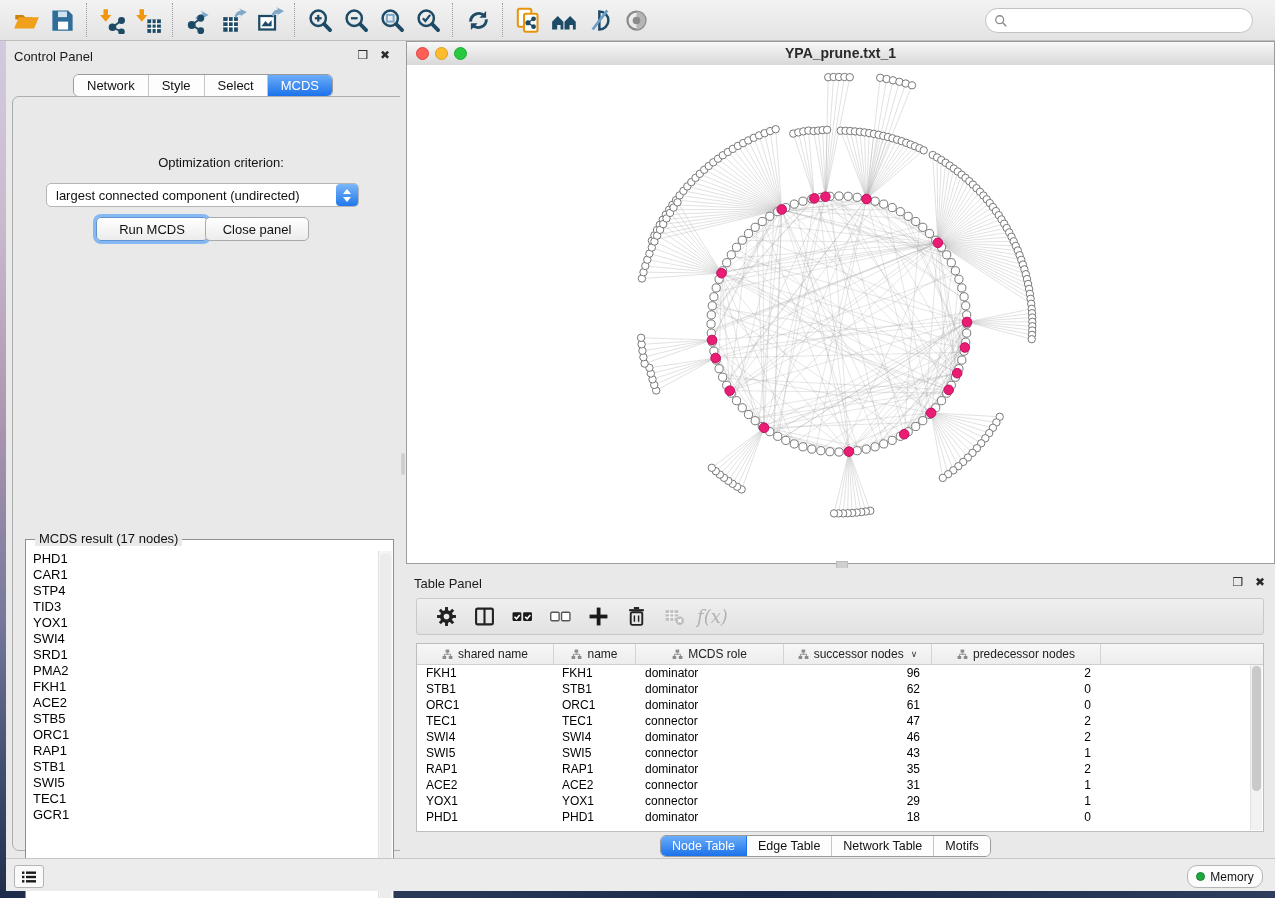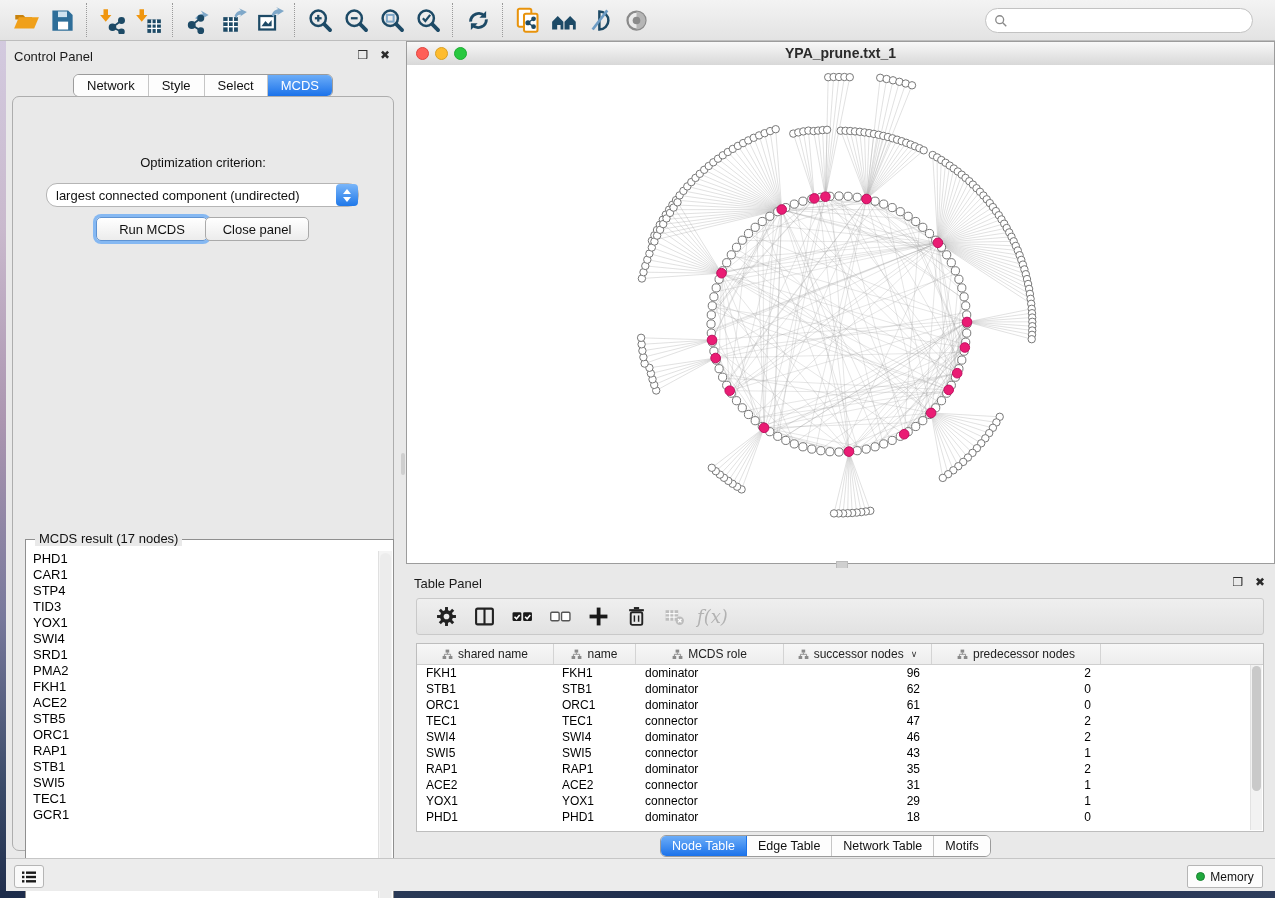--- a/index.html
+++ b/index.html
@@ -25,24 +25,24 @@
   .cpanel{position:absolute;left:6px;top:41px;width:394px;height:817px;background:#e9e9e9;}
   .panel-title{position:absolute;left:8px;top:8px;font-size:13px;color:#1a1a1a;}
   .win-btns{position:absolute;right:8px;top:7px;display:flex;gap:8px;color:#2b2b2b;font-size:12px;}
   .win-btn{width:14px;height:14px;display:flex;align-items:center;justify-content:center;cursor:default;}
   .tabs{display:inline-flex;border:1px solid #9b9b9b;border-radius:6px;overflow:hidden;background:#fdfdfd;}
   .ctabs{position:absolute;left:50%;transform:translateX(-50%);top:33px;}
   .seg{padding:3px 13px;font-size:13px;border-right:1px solid #c6c6c6;background:#fdfdfd;color:#111;white-space:nowrap;}
   .seg:last-child{border-right:none;}
   .seg-sel{background:linear-gradient(#6cadf8,#1b72ea);color:#fff;border-right-color:#1b72ea;}
   .cp-content{position:absolute;left:6px;top:55px;width:380px;height:753px;border:1px solid #ad
-adad;border:1px solid #adadad;border-radius:7px;background:#e9e9e9;}
+adad;border:1px solid #adadad;border-radius:7px;background:#e9e9e9;padding-left:36px;}
   .opt-label{position:absolute;left:0;right:0;top:58px;text-align:center;font-size:13px;color:#111;}
   .dropdown{position:absolute;left:33px;top:86px;width:313px;height:24px;background:#fff;border:1px solid #b5b5b5;
-    border-radius:11px;display:flex;align-items:center;box-sizing:border-box;}
+    border-radius:5px;display:flex;align-items:center;box-sizing:border-box;}
   .dd-text{flex:1;padding-left:9px;font-size:13px;white-space:nowrap;overflow:hidden;}
   .dd-step{width:22px;height:22px;border-radius:4px;background:linear-gradient(#7ab6f9,#1f78e9);margin-right:0px;
     display:flex;flex-direction:column;align-items:center;justify-content:center;gap:3px;}
   .tri-up{width:0;height:0;border-left:4px solid transparent;border-right:4px solid transparent;border-bottom:5px solid #fff;}
   .tri-dn{width:0;height:0;border-left:4px solid transparent;border-right:4px solid transparent;border-top:5px solid #fff;}
   .btn{position:absolute;height:24px;background:linear-gradient(#ffffff,#ececec);border:1px solid #aaa;
     border-radius:5px;font-size:13px;display:flex;align-items:center;justify-content:center;box-sizing:border-box;color:#111;}
   .btn-run{left:83px;top:120px;width:112px;box-shadow:0 0 0 3px #85b8f2;border-color:#5f93d2;}
   .btn-close{left:192px;top:120px;width:104px;}
   .fieldset{position:absolute;left:12px;top:442px;width:367px;height:371px;border:1px solid #8f8f8f;background:#fff;}
@@ -98,21 +98,21 @@
   .td.c4{width:169px;text-align:right;padding-right:10px;}
   .tbl-scroll{position:absolute;right:1px;top:21px;bottom:1px;width:11px;background:#f2f2f2;border-left:1px solid #e2e2e2;}
   .tbl-thumb{position:absolute;left:1px;right:1px;top:1px;height:125px;background:#c9c9c9;border-radius:5px;}
   .ttabs{position:absolute;left:254px;top:267px;}
   .ttabs .seg{padding:3px 11px;font-size:12.5px;}
   
   .statusbar{position:absolute;left:6px;top:858px;width:1269px;height:32px;background:#ececec;border-top:1px solid #c6c6c6;}
   .list-btn{position:absolute;left:8px;top:6px;width:28px;height:21px;background:#fafafa;border:1px solid #b5b5b5;
     border-radius:3px;display:flex;align-items:center;justify-content:center;}
   .mem-btn{position:absolute;right:12px;top:6px;width:74px;height:21px;background:#fcfcfc;border:1px solid #b5b5b5;
-    border-radius:2px;display:flex;align-items:center;justify-content:center;gap:5px;font-size:12px;color:#111;}
+    border-radius:10px;display:flex;align-items:center;justify-content:center;gap:5px;font-size:12px;color:#111;}
   .mem-dot{width:9px;height:9px;border-radius:50%;background:#1fa83c;border:1px solid #178230;box-sizing:border-box;}
 </style>
 </head>
 <body>
 
 <div id="screen">
 
   <div class="wall-left"></div>
   <div class="wall-bottom"></div>
 

